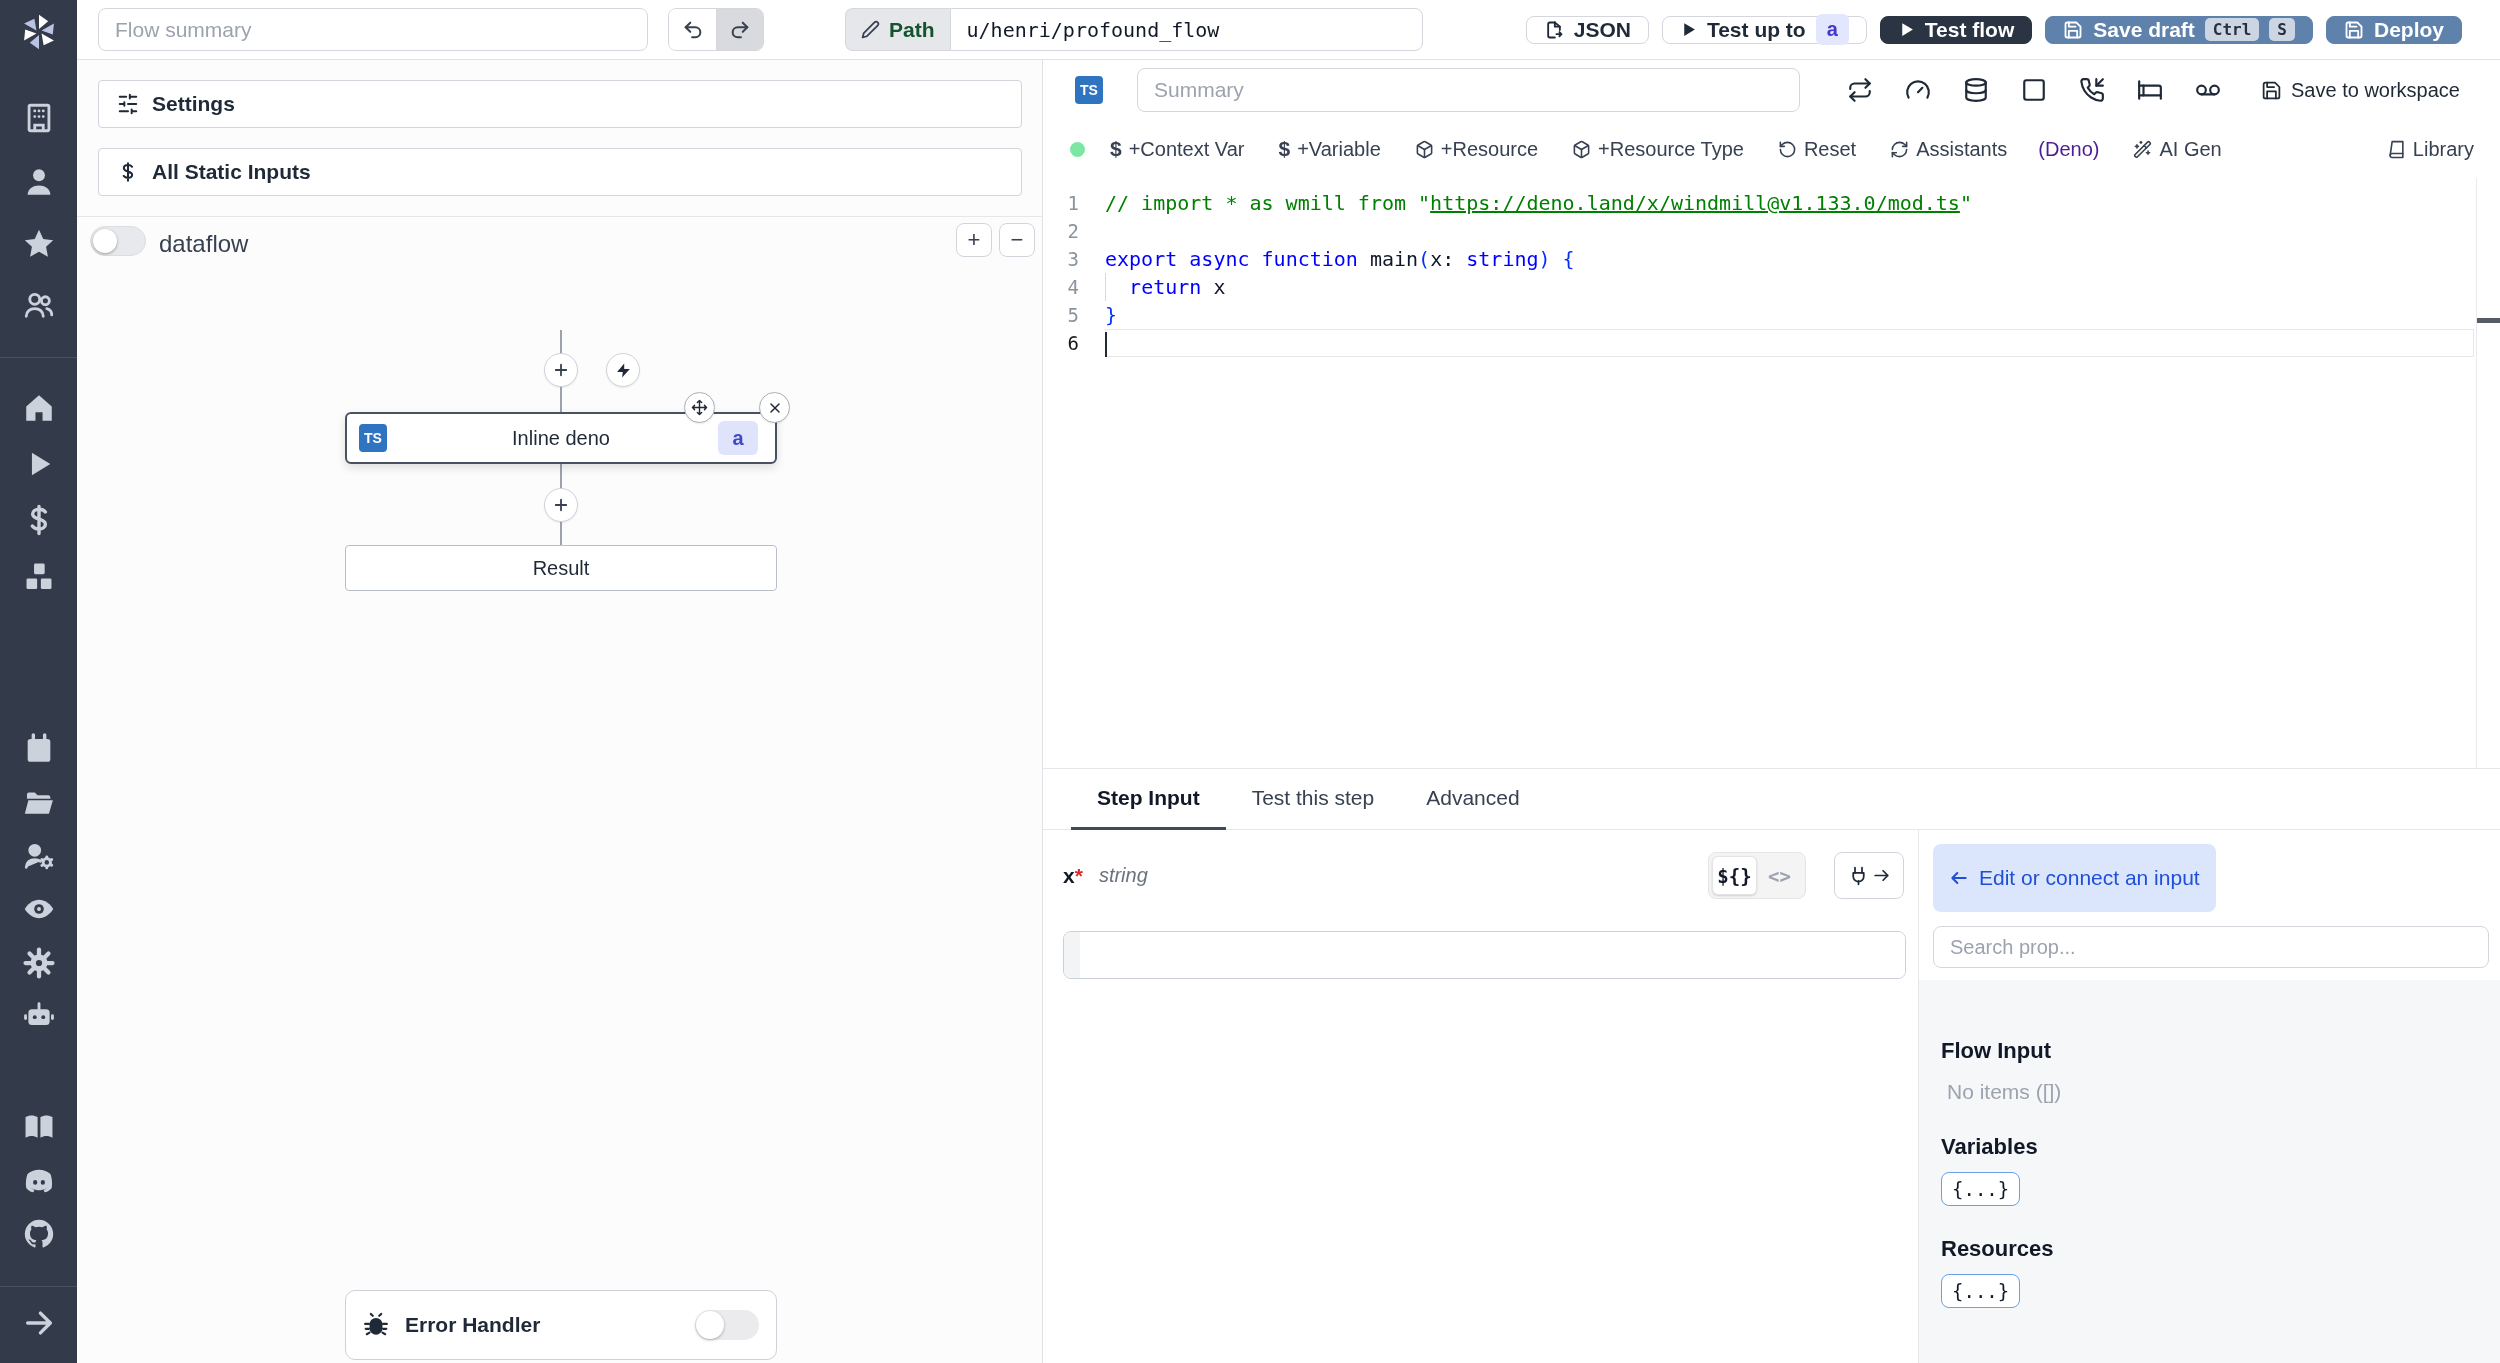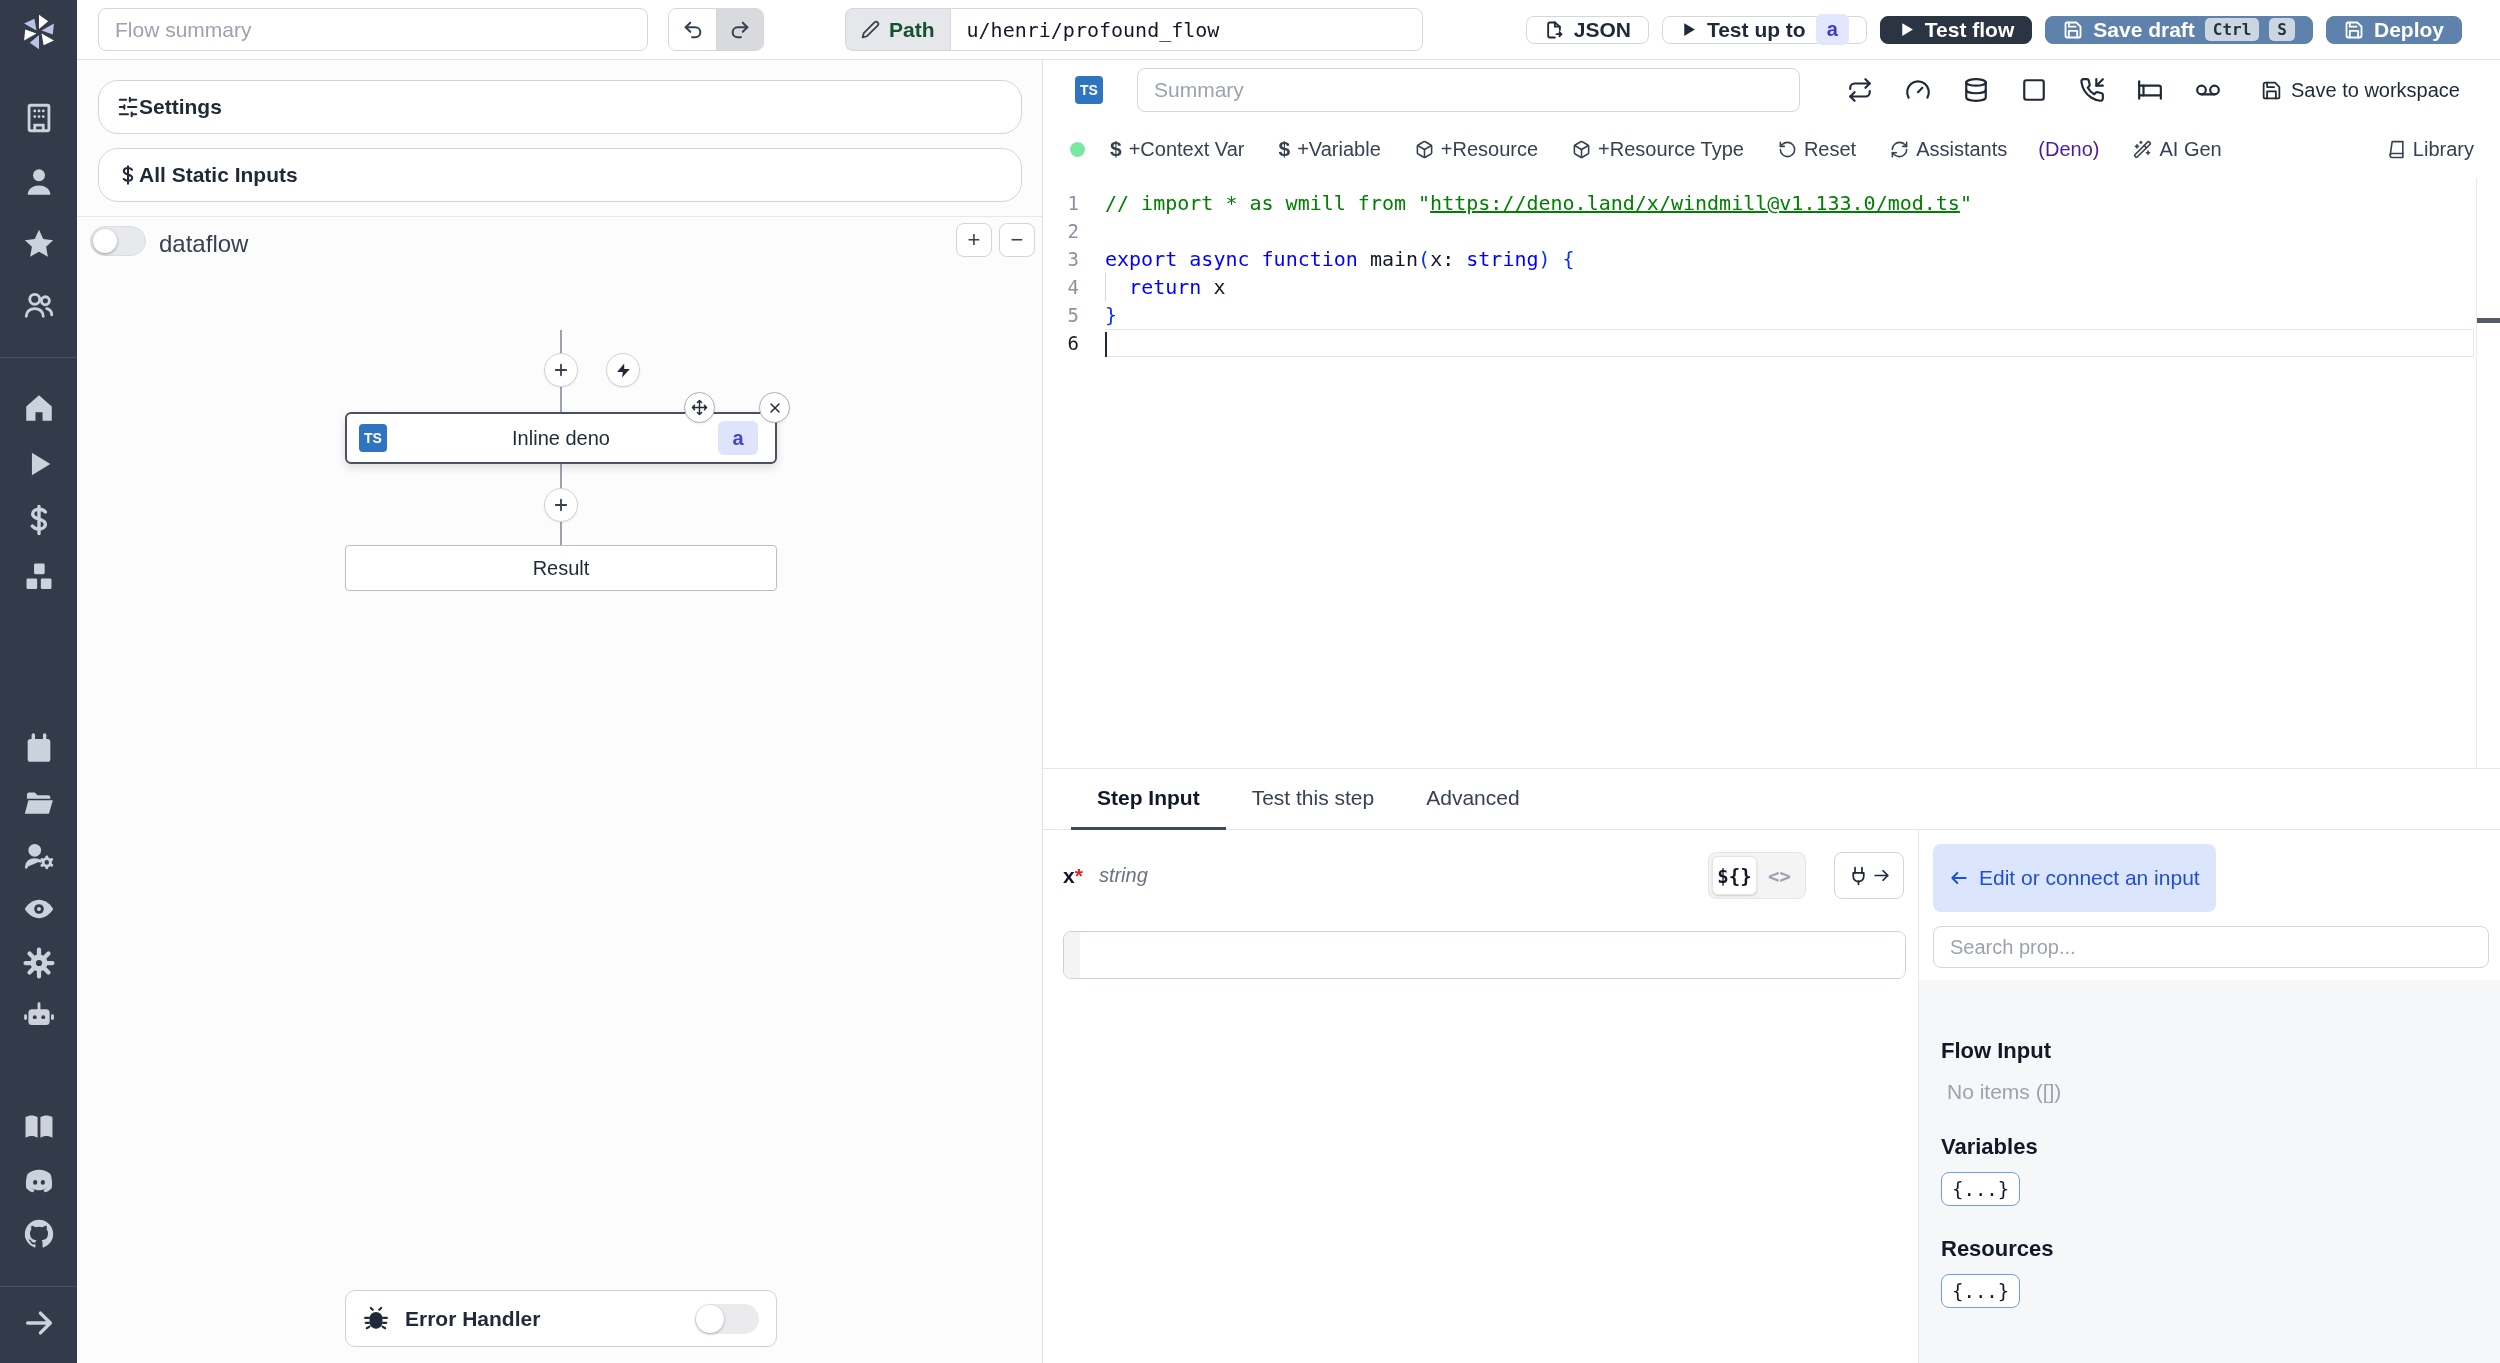--- a/index.html
+++ b/index.html
@@ -33,22 +33,22 @@
     border-radius:8px; background:#fff; font-size:21px; font-weight:600; color:#1f2937; cursor:pointer; }
   .btn-dark { background:#2b3442; border-color:#2b3442; color:#fff; }
   .btn-steel { background:#5e82ab; border-color:#5e82ab; color:#fff; }
   .badge-a { background:#e3e7fd; color:#4338ca; border-radius:6px; padding:4px 11px; font-size:20px; font-weight:600; }
   .kbd { background:#ccd6e2; color:#28303d; border-radius:5px; padding:2px 8px; font-size:16px;
     font-family:"DejaVu Sans Mono", monospace; }
 
   
   .flow-panel { position:absolute; left:77px; top:60px; width:966px; height:1303px; background:#fcfcfd;
     border-right:1px solid #dfe3e8; z-index:10; }
-  .panel-btn { position:absolute; left:21px; width:924px; height:54px; background:#fff; border:1px solid #d1d5db;
-    border-radius:20px; display:flex; align-items:center; padding:0 18px; font-size:21px; font-weight:600;
+  .panel-btn { position:absolute; left:21px; width:924px; height:48px; background:#fff; border:1px solid #d1d5db;
+    border-radius:4px; display:flex; align-items:center; gap:13px; padding:0 18px; font-size:21px; font-weight:600;
     color:#1f2937; cursor:pointer; }
   .fp-div { position:absolute; left:0; top:156px; width:100%; border-top:1px solid #e5e7eb; }
   .toggle { position:relative; width:56px; height:30px; border-radius:15px; background:#e8e9ec; border:1px solid #dcdde1; cursor:pointer; }
   .toggle::after { content:''; position:absolute; left:2px; top:2px; width:24px; height:24px; border-radius:50%;
     background:#fff; box-shadow:0 1px 3px rgba(0,0,0,.35); }
   .zoom-btn { position:absolute; top:163px; width:36px; height:34px; background:#fff; border:1px solid #d1d5db;
     border-radius:8px; font-size:22px; color:#374151; display:flex; align-items:center; justify-content:center; cursor:pointer; }
   .node { position:absolute; left:268px; width:432px; display:flex; align-items:center; justify-content:center;
     font-size:20px; color:#1f2937; background:#fff; cursor:pointer; }
   .node-input { top:220px; height:50px; background:#dce0e6; border:1px solid #9aa1ac; border-radius:4px; }
@@ -56,21 +56,21 @@
   .node-result { top:485px; height:46px; border:1px solid #b9bfc8; border-radius:4px; }
   .connector { position:absolute; left:483px; width:1.5px; background:#9ca3af; }
   .gcircle { position:absolute; width:34px; height:34px; border-radius:50%; background:#fff; border:1px solid #cfd3d9;
     display:flex; align-items:center; justify-content:center; cursor:pointer; box-shadow:0 1px 2px rgba(0,0,0,.08); }
   .gcircle-sm { width:31px; height:31px; border:1px solid #aab0ba; }
   .ts-badge { background:#2f74c0; color:#fff; font-weight:700; border-radius:4px; display:flex; align-items:center;
     justify-content:center; }
   .step-a-badge { position:absolute; right:17px; top:50%; transform:translateY(-50%); width:40px; height:34px;
     background:#dfe3fc; color:#4049c0; border-radius:6px; font-size:20px; font-weight:600; display:flex;
     align-items:center; justify-content:center; }
-  .error-box { position:absolute; left:268px; top:1230px; width:432px; height:57px; background:#fff;
+  .error-box { position:absolute; left:268px; top:1230px; width:432px; height:70px; background:#fff;
     border:1px solid #cdd1d8; border-radius:10px; display:flex; align-items:center; padding:0 17px; gap:16px; }
   .error-box .lbl { font-size:21px; font-weight:700; color:#1f2937; }
   .toggle-lg { position:relative; width:64px; height:30px; border-radius:15px; background:#ebebee; margin-left:auto; cursor:pointer; }
   .toggle-lg::after { content:''; position:absolute; left:1px; top:1px; width:28px; height:28px; border-radius:50%;
     background:#fff; box-shadow:0 1px 3px rgba(0,0,0,.3); }
 
   
   .right-panel { position:absolute; left:1043px; top:60px; width:1457px; height:1303px; background:#fff; }
   .ed-header { position:absolute; top:0; left:0; width:100%; height:60px; display:flex; align-items:center; }
   .summary-input { width:663px; height:44px; margin-left:34px; }

